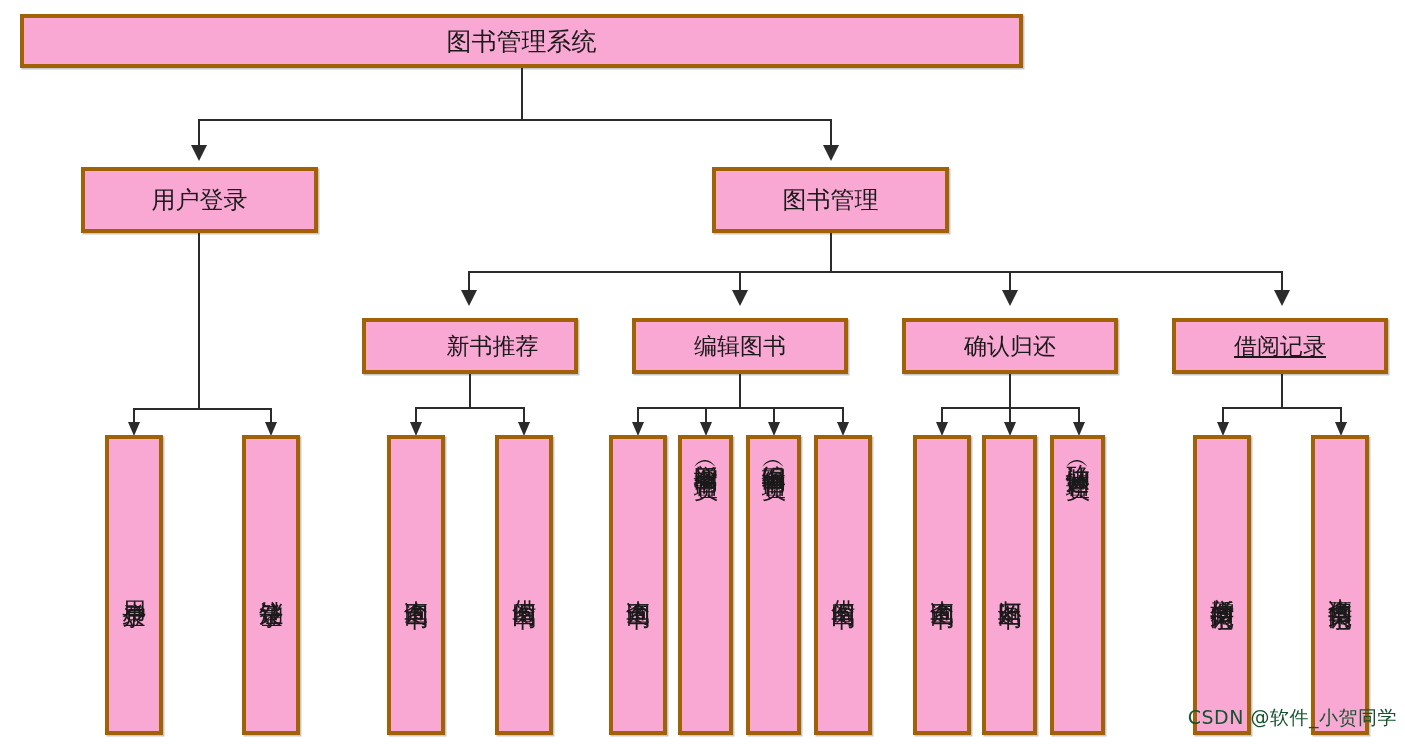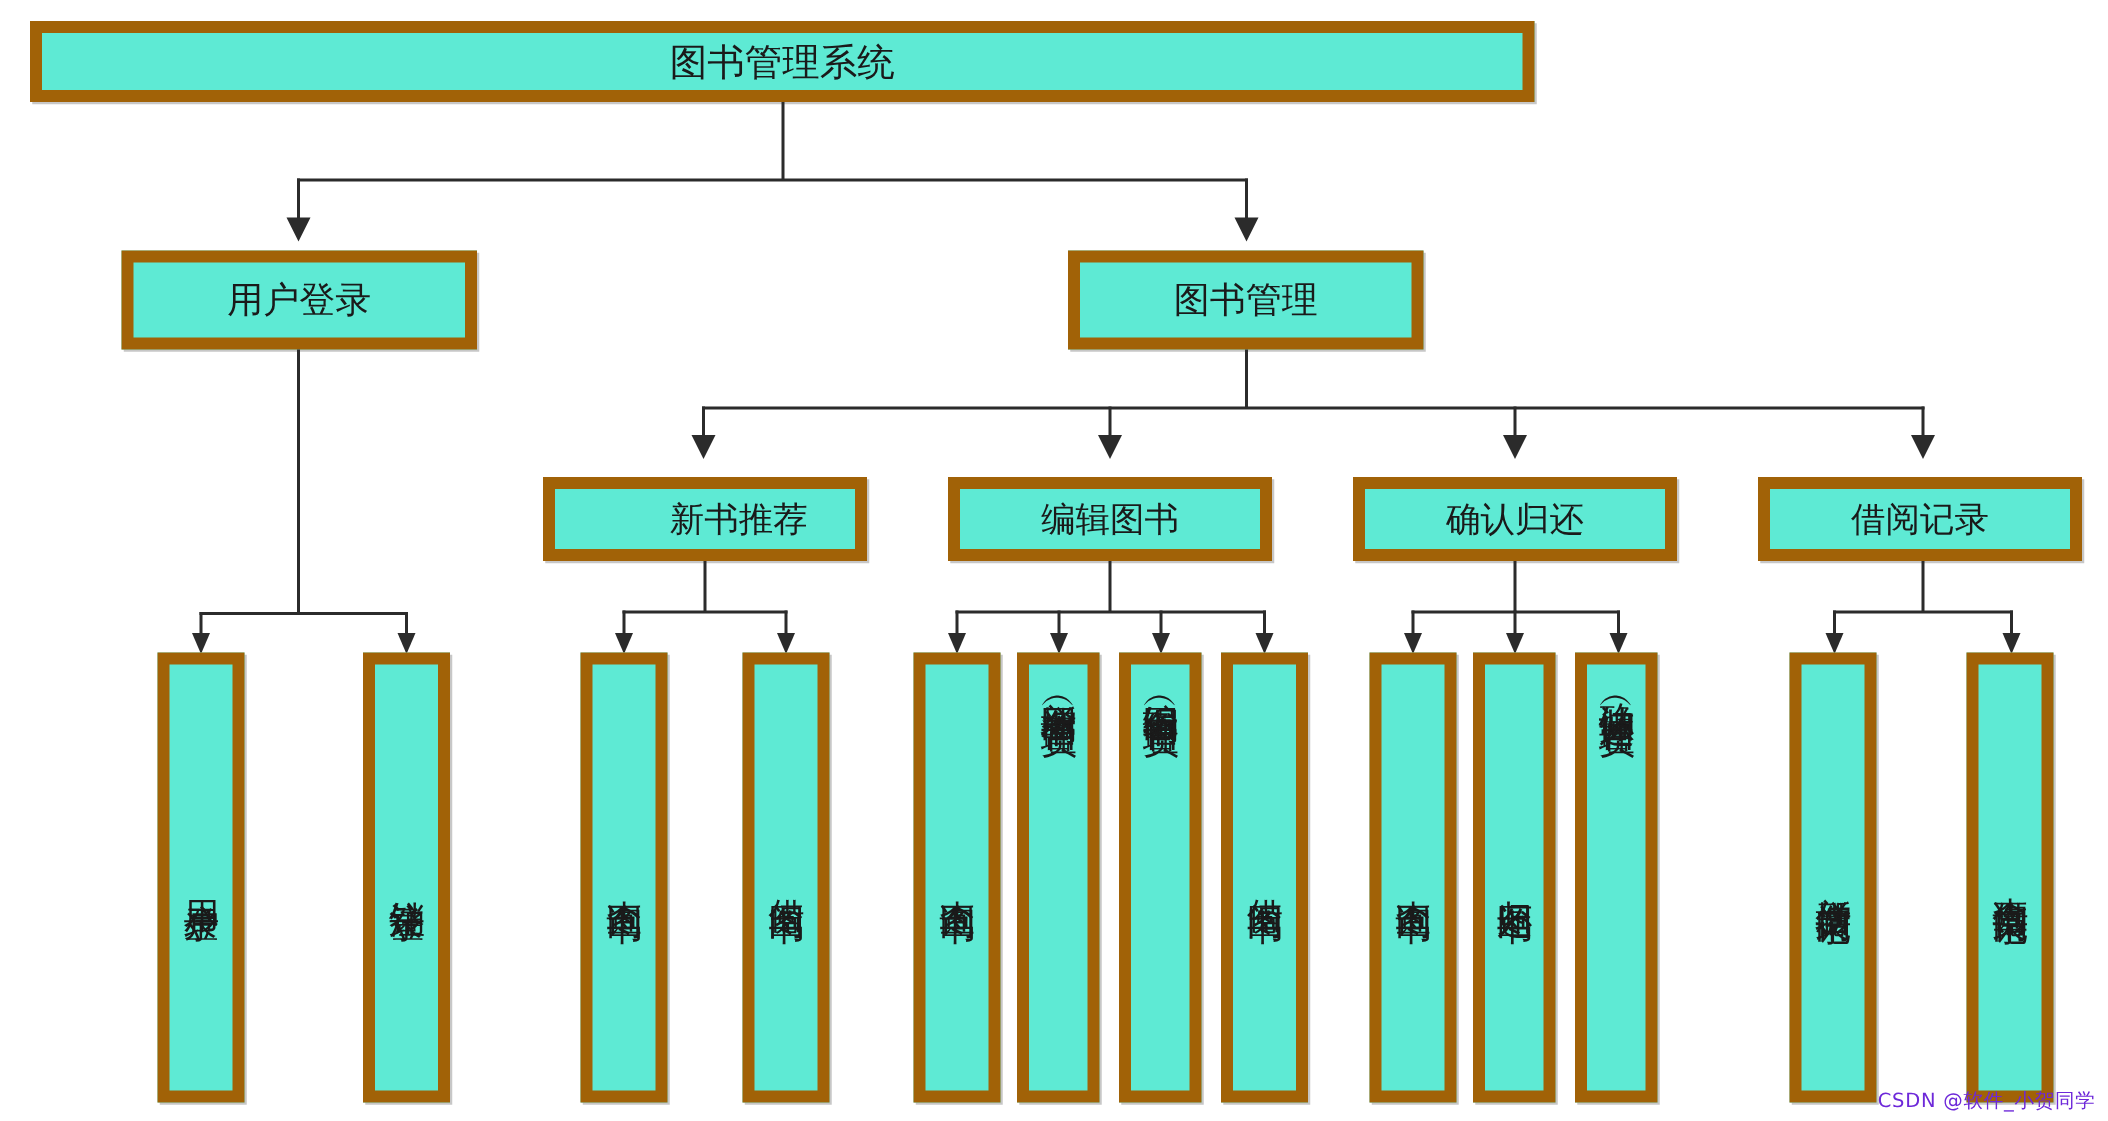--- a/index.html
+++ b/index.html
@@ -15,22 +15,22 @@
     position: relative;
     width: 1405px;
     height: 747px;
     background: #ffffff;
     overflow: hidden;
   }
   
   .box {
     position: absolute;
     box-sizing: border-box;
-    border: 8px solid #a16207;
-    background: #5eead4;
+    border: 4px solid #a16207;
+    background: #f9a8d4;
     display: flex;
     align-items: center;
     justify-content: center;
     color: #1a1a1a;
     box-shadow: 1.5px 1.5px 0 0 rgba(0,0,0,0.22);
   }
   .box.root {
     font-size: 25px;
   }
   .box.level2 {
@@ -82,23 +82,23 @@
   }
   .arrow.slim {
     border-left-width: 6px;
     border-right-width: 6px;
     border-top-width: 14px;
   }
   
   #watermark {
     position: absolute;
     right: 8px;
-    bottom: 4px;
-    font-size: 13px;
-    color: #6d28d9;
+    bottom: 16px;
+    font-size: 19px;
+    color: #14532d;
     letter-spacing: 0.5px;
     white-space: nowrap;
     pointer-events: none;
   }
 </style>
 </head>
 <body>
 
 <div id="canvas">
 
@@ -147,21 +147,21 @@
 
   <div class="box level3" style="left:362px; top:318px; width:216px; height:56px;padding-left:45px;">
     <span>新书推荐</span>
   </div>
   <div class="box level3" style="left:632px; top:318px; width:216px; height:56px;">
     <span>编辑图书</span>
   </div>
   <div class="box level3" style="left:902px; top:318px; width:216px; height:56px;">
     <span>确认归还</span>
   </div>
-  <div class="box level3" style="left:1172px; top:318px; width:216px; height:56px;">
+  <div class="box level3" style="left:1172px; top:318px; width:216px; height:56px;text-decoration:underline;">
     <span>借阅记录</span>
   </div>
 
   <div class="vline" style="left:469px; top:374px; width:2px; height:34px;"></div>
   <div class="hline" style="left:415px; top:407px; width:110px; height:2px;"></div>
   <div class="vline" style="left:415px; top:407px; width:2px; height:18px;"></div>
   <div class="arrow slim" style="left:410px; top:422px;"></div>
   <div class="vline" style="left:523px; top:407px; width:2px; height:18px;"></div>
   <div class="arrow slim" style="left:518px; top:422px;"></div>
 

